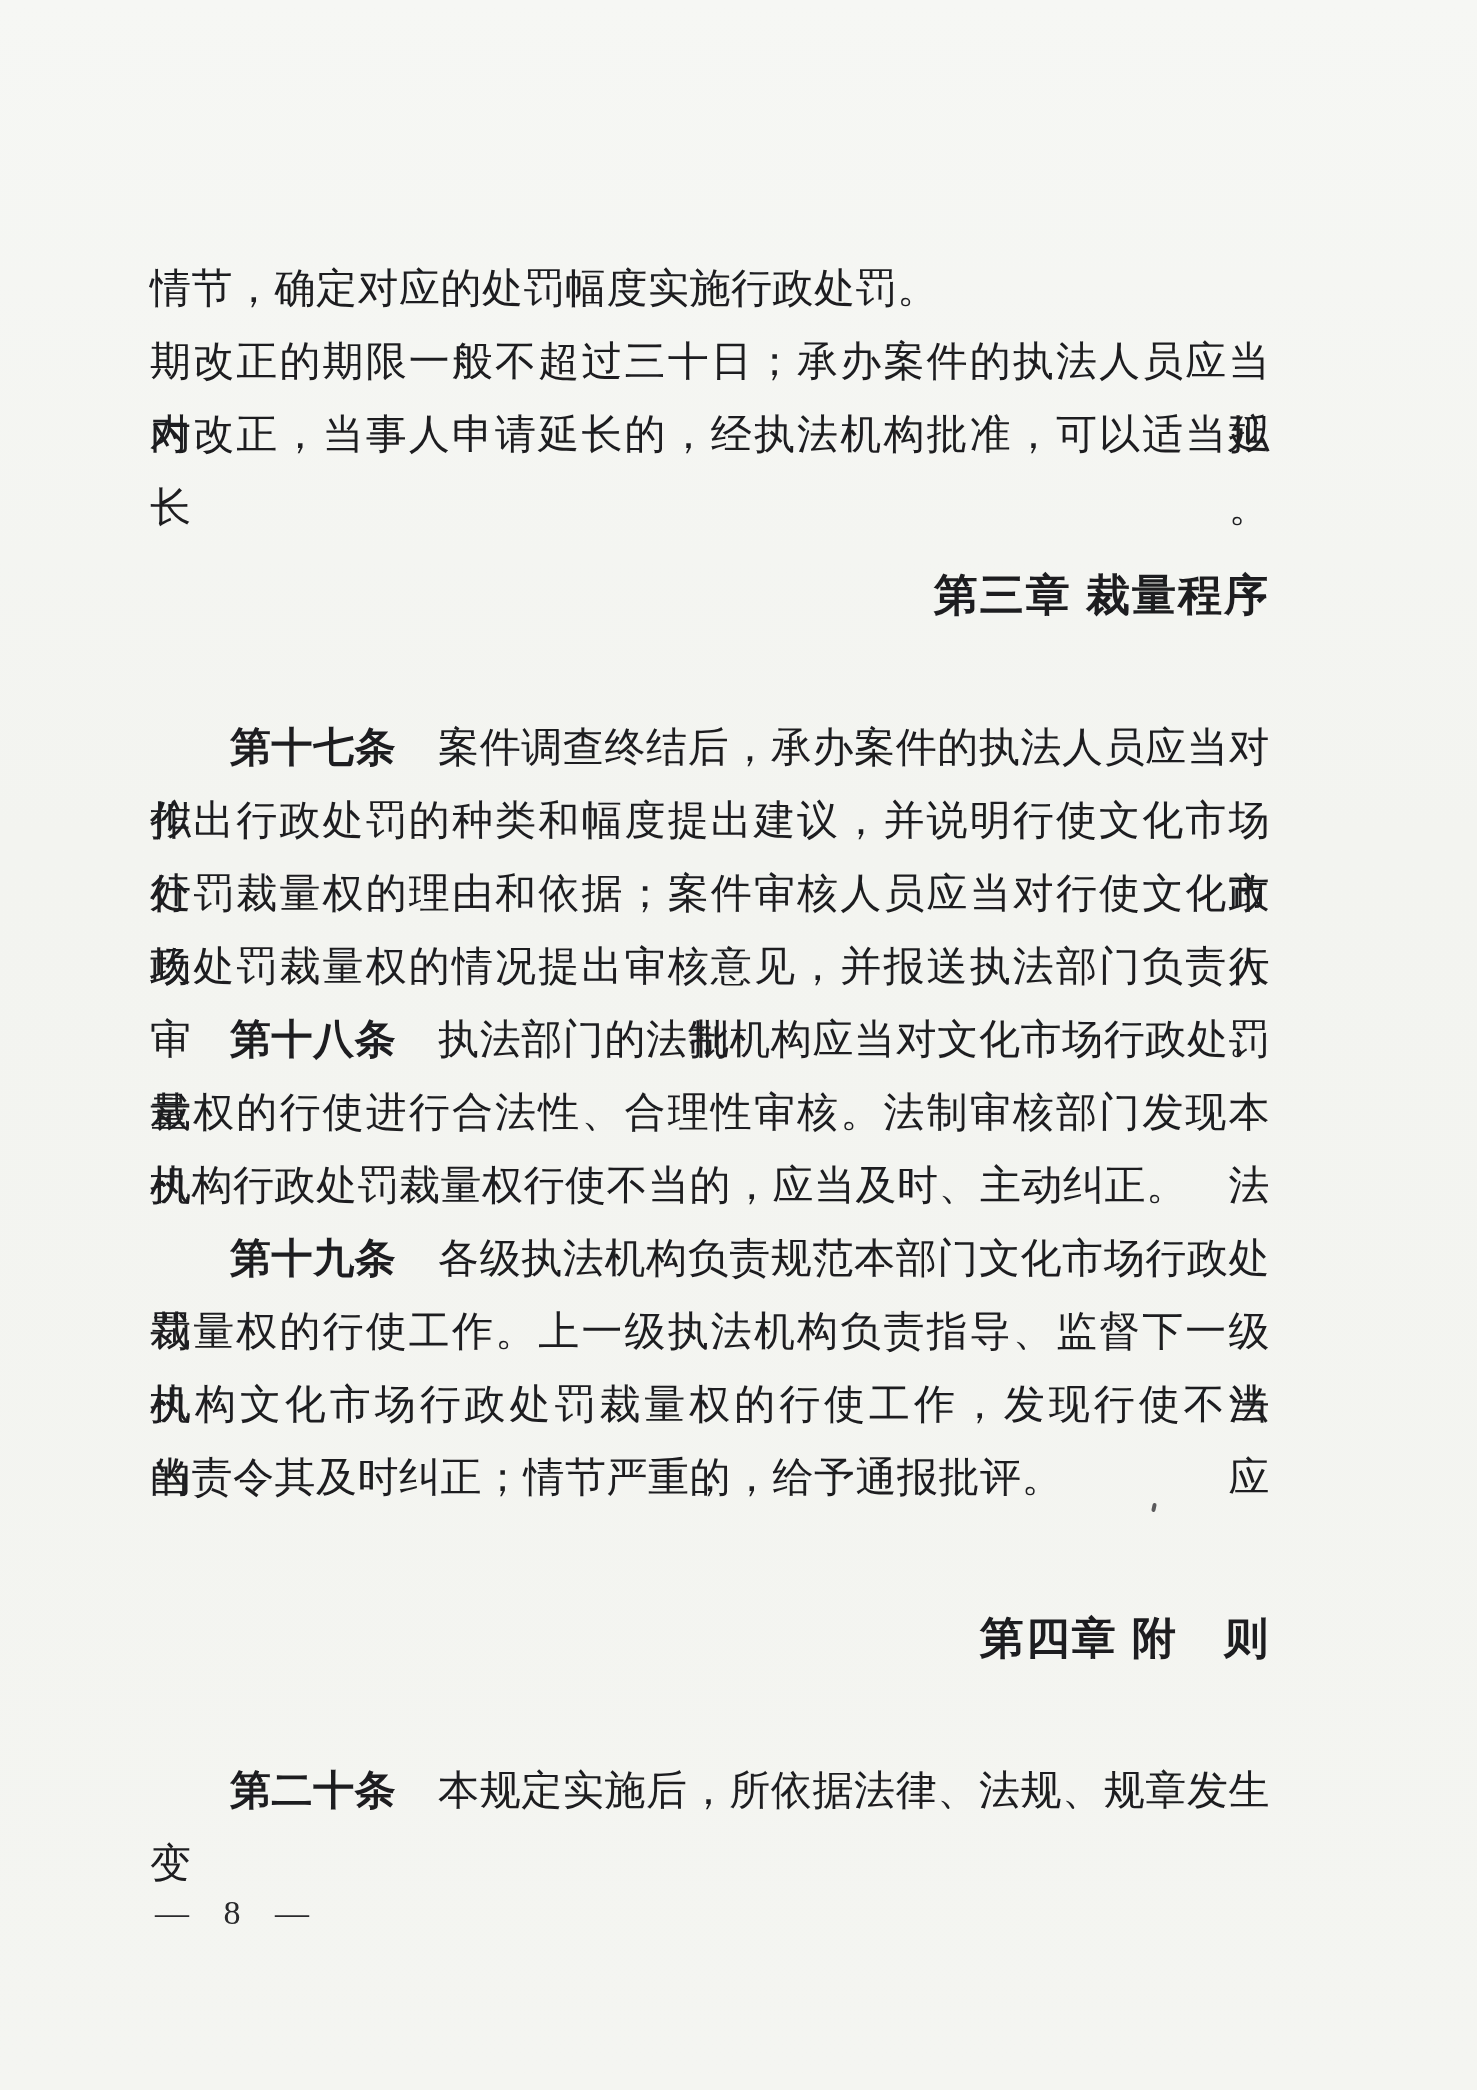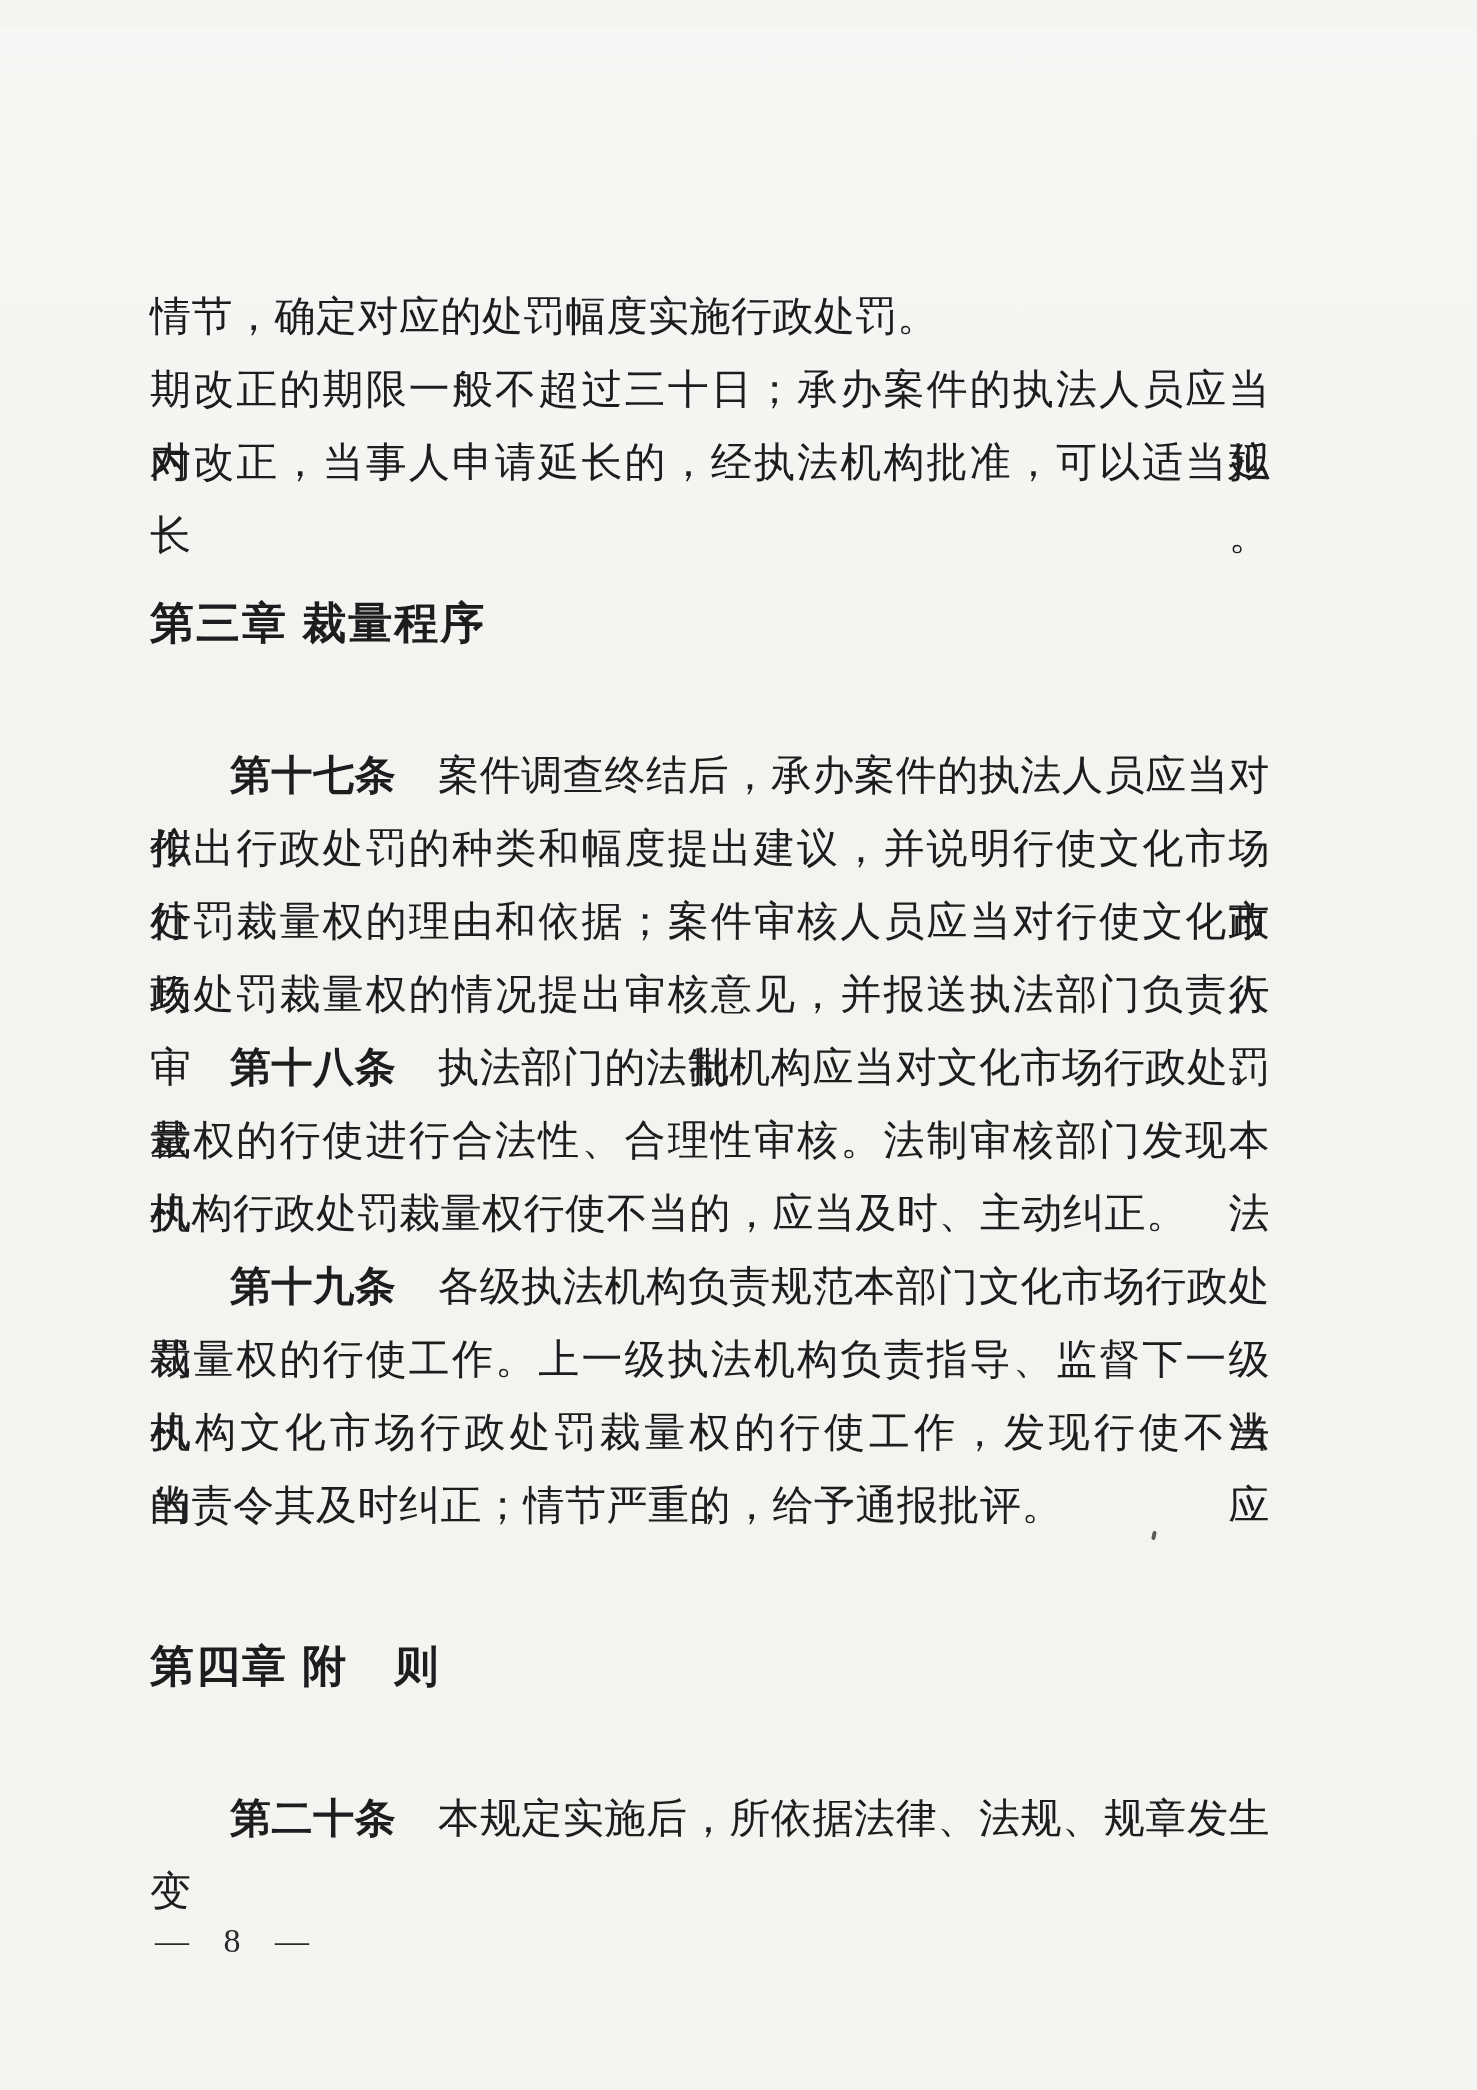--- a/index.html
+++ b/index.html
@@ -12,21 +12,20 @@
     background: #f4f5f1;
     position: relative;
     overflow: hidden;
     font-family: "Liberation Serif", serif;
     color: #1d1d20;
   }
   .scan-page {
     position: absolute;
     inset: 0;
     background: linear-gradient(180deg, #f6f7f4 0%, #f3f4f0 40%, #f4f5f1 100%);
-    margin-top: 28px;
   }
   .content {
     position: relative;
     padding: 252px 207px 0 150px; 
   }
   .line {
     font-size: 41px;
     line-height: 73px;
     height: 73px;
     letter-spacing: 0.5px;
@@ -44,21 +43,21 @@
     font-weight: 700;
     font-family: "Liberation Sans", sans-serif;
   }
   .chapter {
     margin: 0;
     font-size: 44px;
     line-height: 73px;
     height: 73px;
     font-weight: 700;
     font-family: "Liberation Sans", sans-serif;
-    text-align: left;
+    text-align: right;
     letter-spacing: 2px;
   }
   .gap-ch3 { margin-top: 87px; }
   .gap-after-ch3 { margin-top: 80px; }
   .gap-ch4 { margin-top: 87px; }
   .gap-after-ch4 { margin-top: 80px; }
   .page-footer {
     position: absolute;
     left: 155px;
     top: 1893px;

